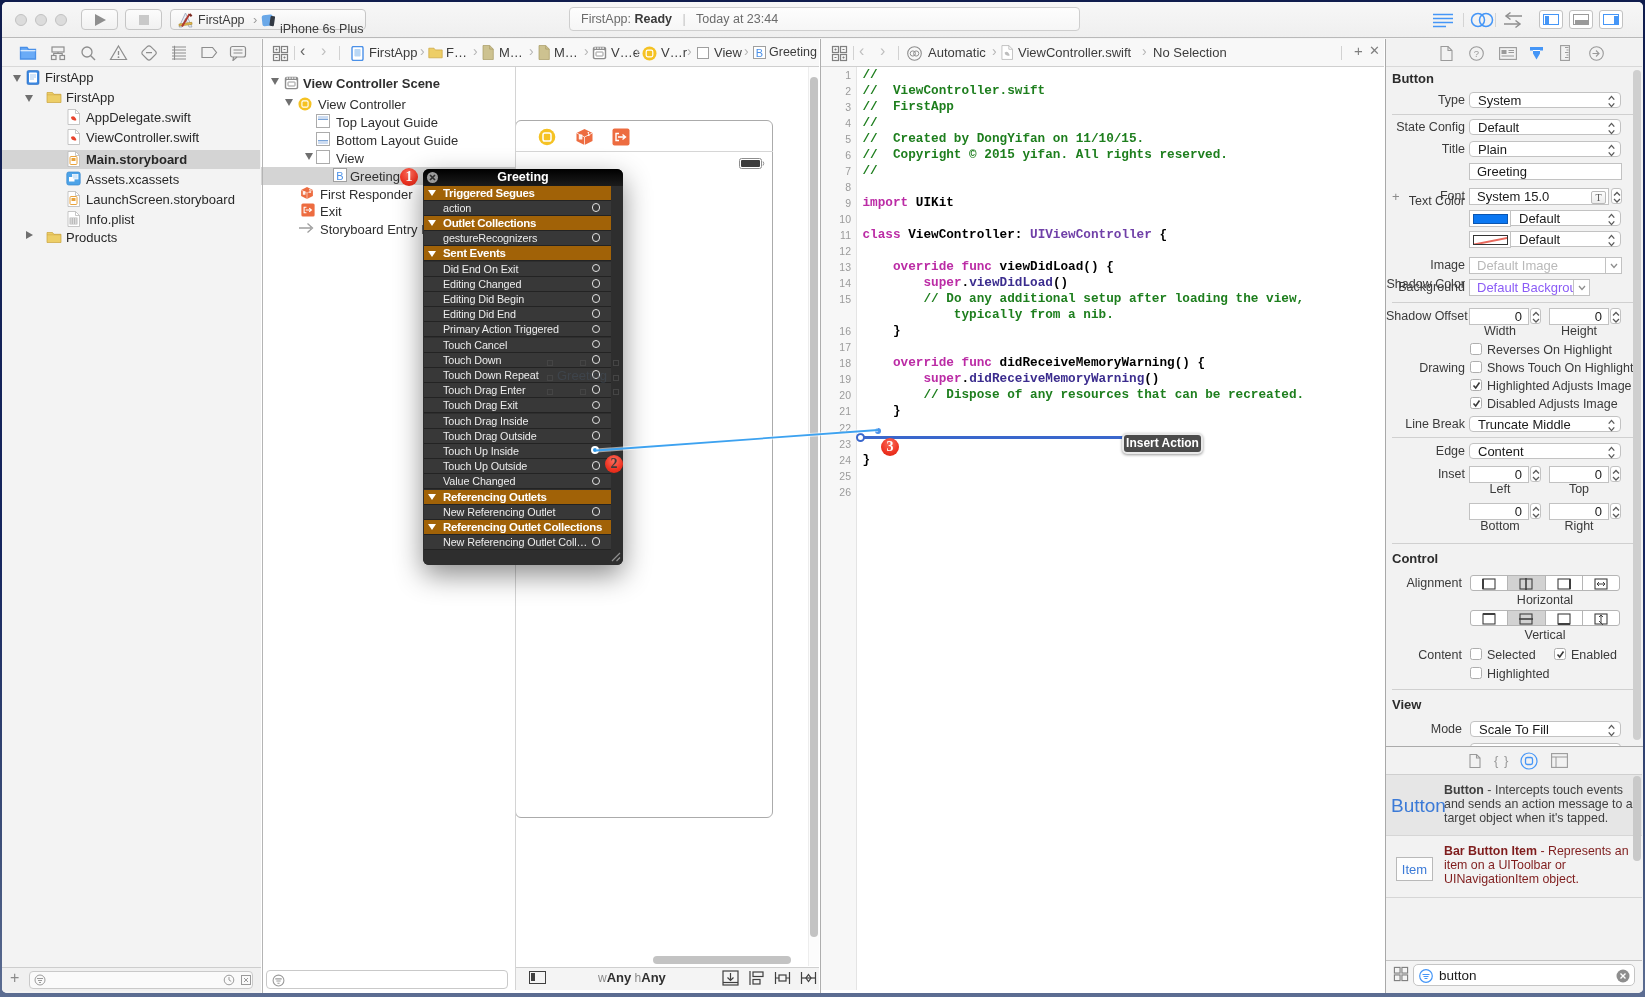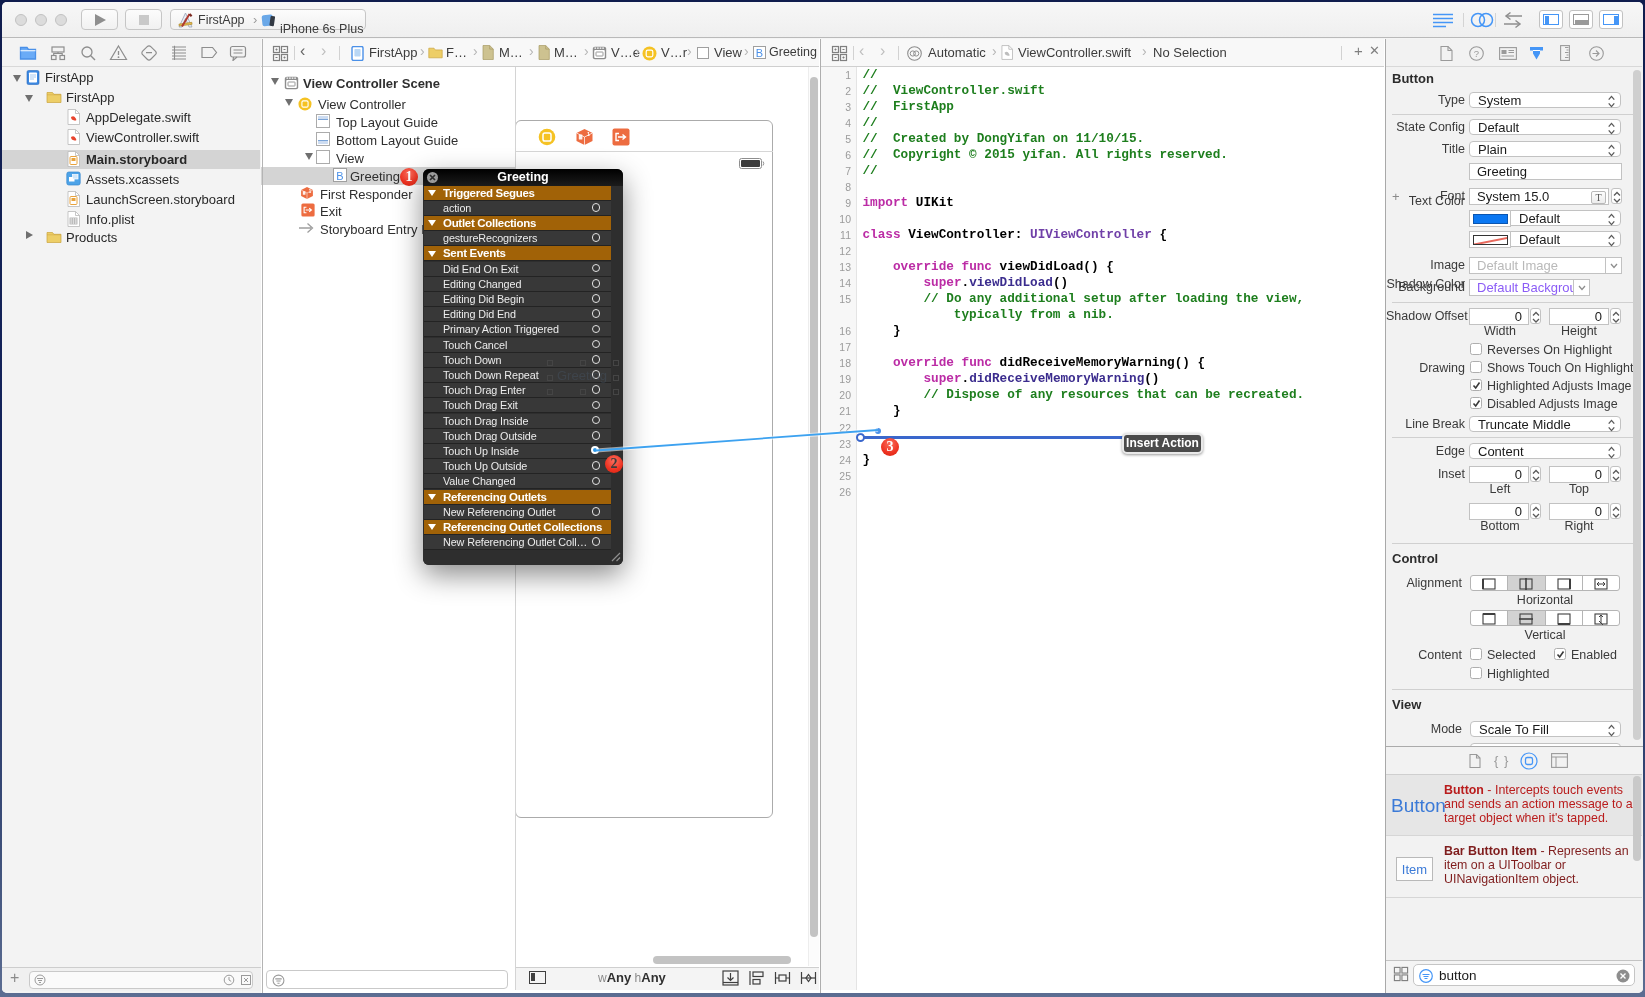--- a/index.html
+++ b/index.html
@@ -61,20 +61,23 @@
       </svg>
       <span class="abs" style="left:27px;top:3px;">FirstApp</span>
       <span class="abs" style="left:82px;top:2px;color:#9a9a9a;font-size:13px;">›</span>
       <svg class="abs" style="left:90px;top:3px;" width="16" height="15" viewBox="0 0 16 15">
         <rect x="1" y="2" width="11" height="11" rx="2" fill="#6aa8e8" transform="rotate(-6 6 7)"></rect>
         <rect x="9" y="3" width="4.5" height="10" rx="1" fill="#333a44" transform="rotate(8 11 8)"></rect>
       </svg>
       <span class="abs" style="left:109px;top:12px;">iPhone 6s Plus</span>
     </div>
 
+    <div class="abs" style="left:567px;top:5px;width:511px;height:24px;border:1px solid #cecece;border-radius:4px;background:linear-gradient(#fdfdfd,#f6f6f6);font-size:12.5px;">
+      <span class="abs" style="left:11px;top:4px;color:#6b6b6b;">FirstApp: <b style="color:#3a3a3a;">Ready</b>&nbsp;&nbsp;&nbsp;<span style="color:#c2c2c2;">|</span>&nbsp;&nbsp;&nbsp;Today at 23:44</span>
+    </div>
 
     <svg class="abs" style="left:1427px;top:10px;" width="28" height="16" viewBox="0 0 28 16">
       <g stroke="#4596f7" stroke-width="1.6">
         <line x1="4" y1="2.5" x2="24" y2="2.5"></line>
           <line x1="4" y1="6.5" x2="24" y2="6.5"></line>
         <line x1="4" y1="10.5" x2="24" y2="10.5"></line>
           <line x1="4" y1="14.5" x2="17" y2="14.5"></line>
       </g>
     </svg>
     <div class="sep-v" style="left:1461px;top:11px;height:14px;background:#d4d4d4;"></div>
@@ -782,21 +785,21 @@
           <rect x="5.5" y="5.5" width="7" height="7" rx="1.8" fill="none" stroke="#4596f7" stroke-width="1.3"></rect>
         </svg>
       <svg class="abs" style="left:165px;top:6px" width="17" height="15" viewBox="0 0 17 15">
           <rect x="0.6" y="0.6" width="15.8" height="13.8" fill="none" stroke="#9a9a9a" stroke-width="1.1"></rect>
           <path d="M0.6,4 h15.8 M5,4 v10.4" stroke="#9a9a9a" stroke-width="1"></path>
         </svg>
       <div class="abs" style="left:0;top:27px;width:256px;height:1px;background:#cfcfcf;"></div>
 
       <div class="abs" style="left:0;top:28px;width:256px;height:60px;background:#e6e6e6;">
         <span class="abs" style="left:5px;top:20px;color:#3b7ad7;font-size:19px;">Button</span>
-        <span class="abs" style="left:58px;top:9px;font-size:12.4px;color:#b91c1c;width:190px;line-height:13.9px;"><b>Button</b> - Intercepts touch events and sends an action message to a target object when it's tapped.</span>
+        <span class="abs" style="left:58px;top:9px;font-size:12.4px;color:#404040;width:190px;line-height:13.9px;"><b>Button</b> - Intercepts touch events and sends an action message to a target object when it's tapped.</span>
       </div>
       <div class="abs" style="left:0;top:88px;width:256px;height:1px;background:#d6d6d6;"></div>
 
       <div class="abs" style="left:0;top:89px;width:256px;height:61px;">
         <div class="abs" style="left:10px;top:21px;width:37px;height:24px;border:1px solid #b9b9b9;background:#fdfdfd;color:#3b7ad7;font-size:13px;text-align:center;line-height:23px;">Item</div>
         <span class="abs" style="left:58px;top:9px;font-size:12.4px;color:#7f1d1d;width:190px;line-height:13.9px;"><b>Bar Button Item</b> - Represents an item on a UIToolbar or UINavigationItem object.</span>
       </div>
       <div class="abs" style="left:0;top:150px;width:256px;height:1px;background:#d6d6d6;"></div>
 
 

